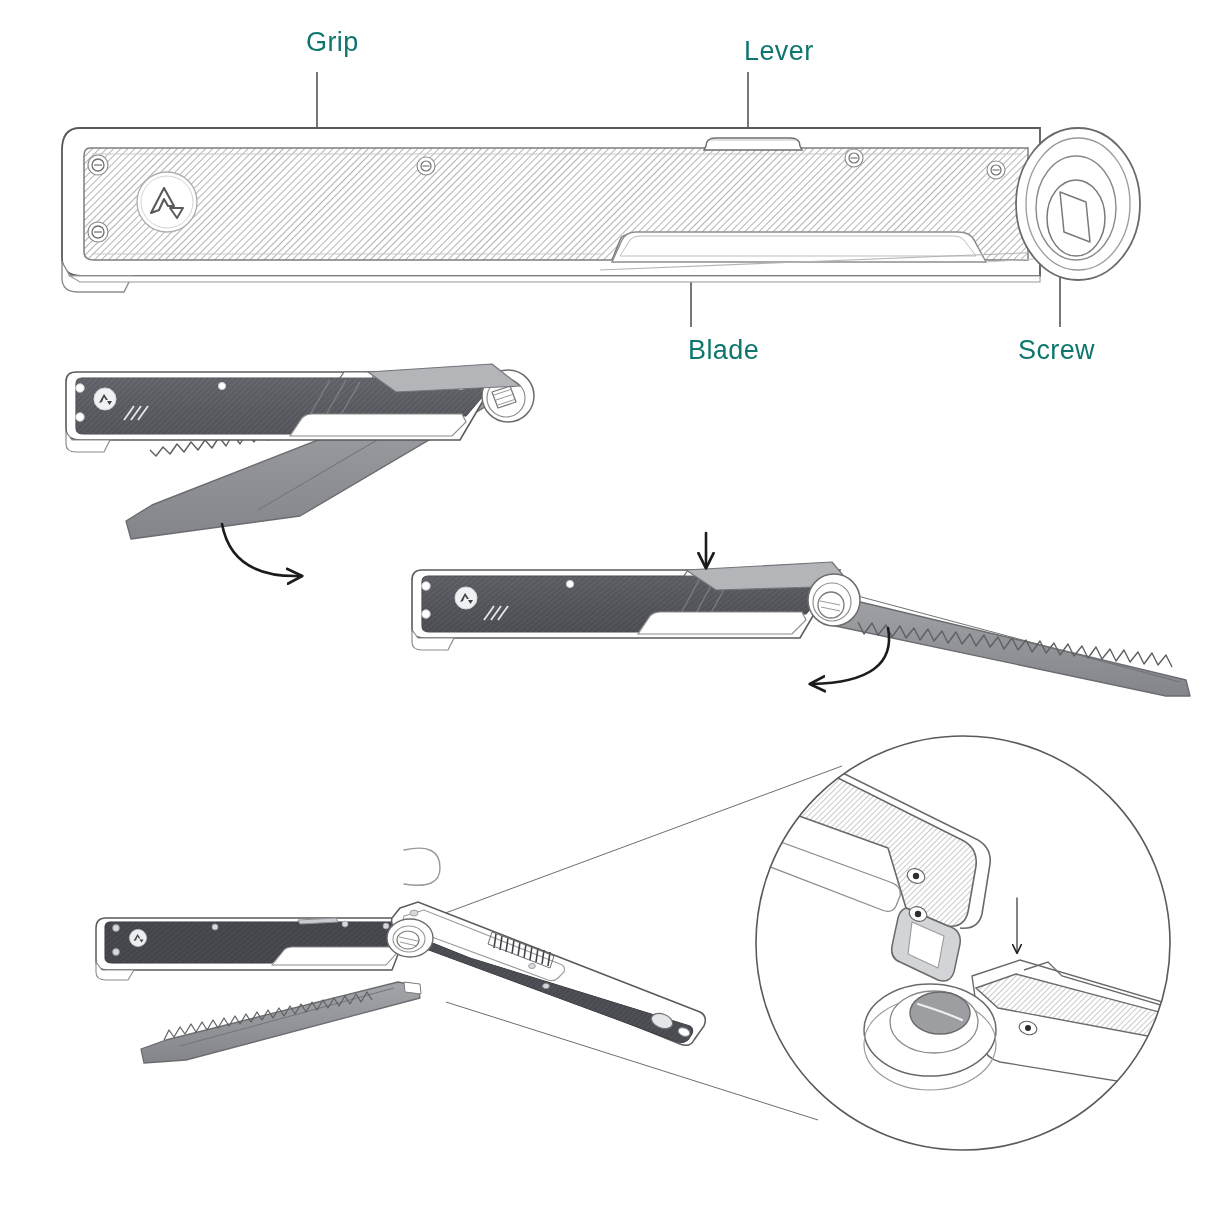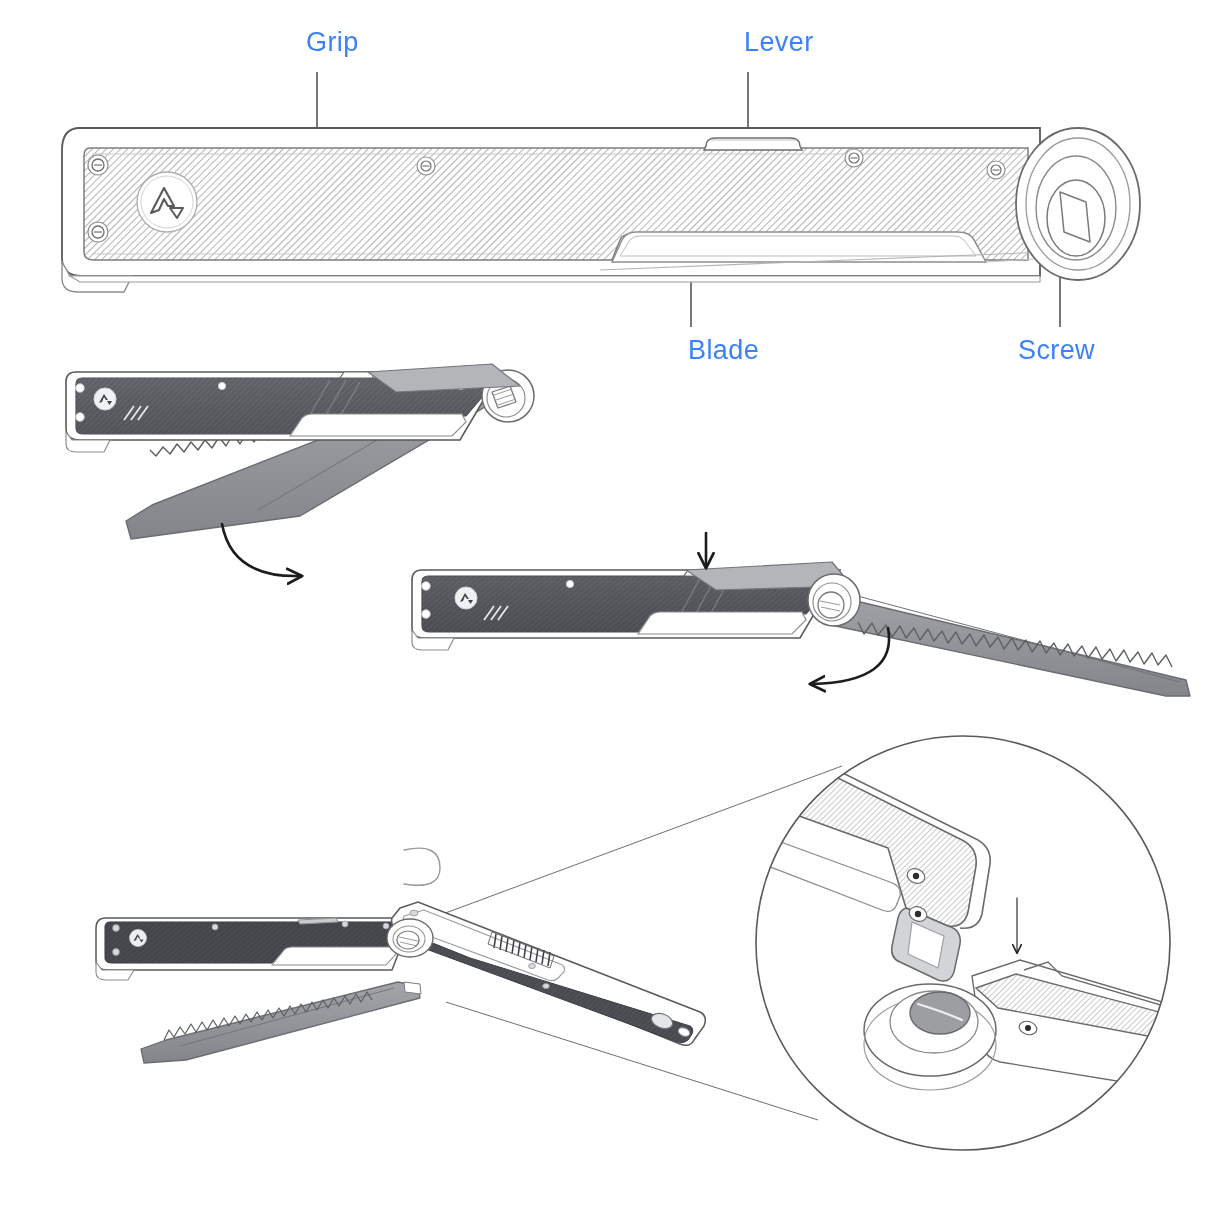--- a/index.html
+++ b/index.html
@@ -9,25 +9,25 @@
     font-family:"Liberation Sans", sans-serif;
     color:#3a3a3a;
   }
   #sheet{position:absolute;inset:0;width:1214px;height:1214px;}
   .lbl{
     position:absolute;
     font-family:"Liberation Sans", sans-serif;
     font-size:27px;
     font-weight:400;
     letter-spacing:.4px;
-    color:#3b82f6;
+    color:#0f766e;
     white-space:nowrap;
   }
   #lbl-grip{left:306px;top:27px;}
-  #lbl-lever{left:744px;top:27px;}
+  #lbl-lever{left:744px;top:36px;}
   #lbl-blade{left:688px;top:335px;text-align:center;}
   #lbl-screw{left:1018px;top:335px;}
 </style>
 </head>
 <body>
 
 <svg id="sheet" viewBox="0 0 1214 1214" xmlns="http://www.w3.org/2000/svg">
   <defs>
 
     <pattern id="hatchLight" width="5" height="5" patternUnits="userSpaceOnUse" patternTransform="rotate(45)">

